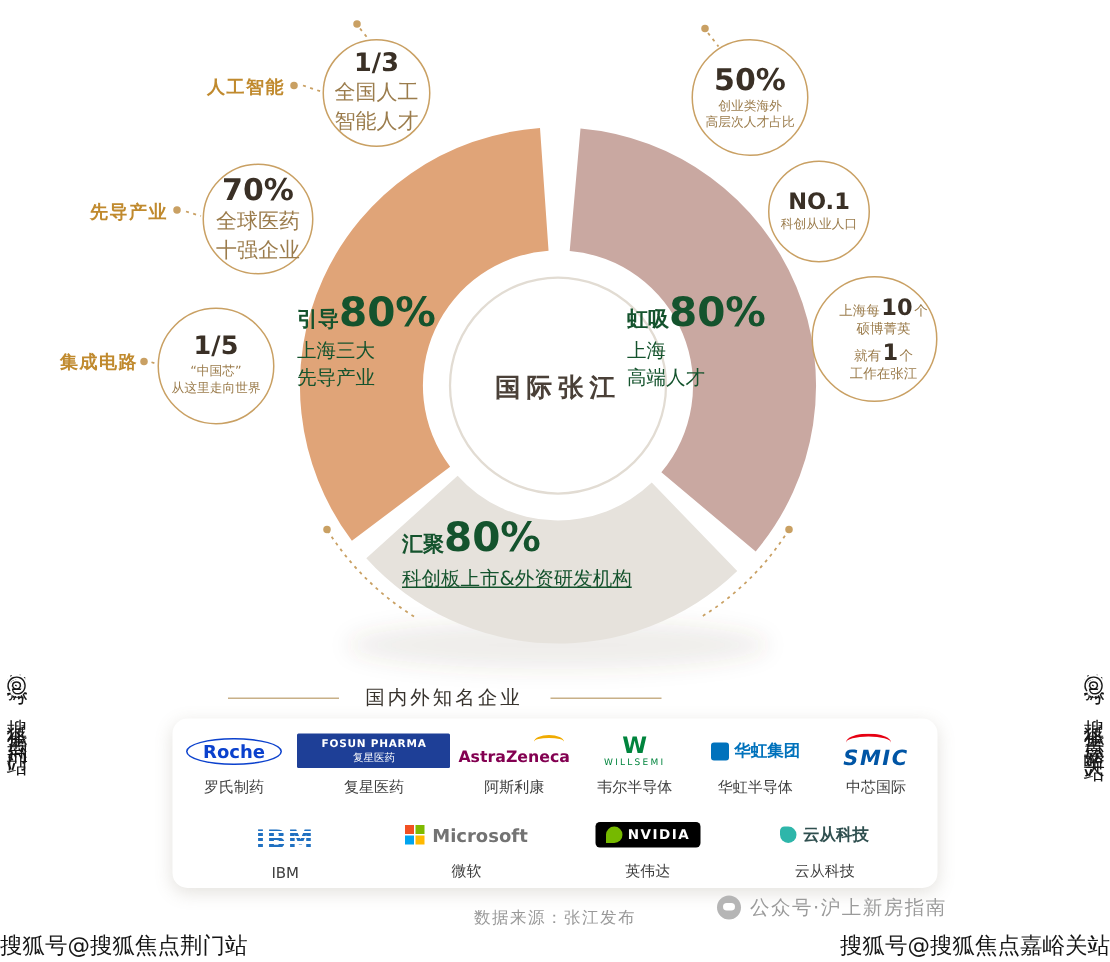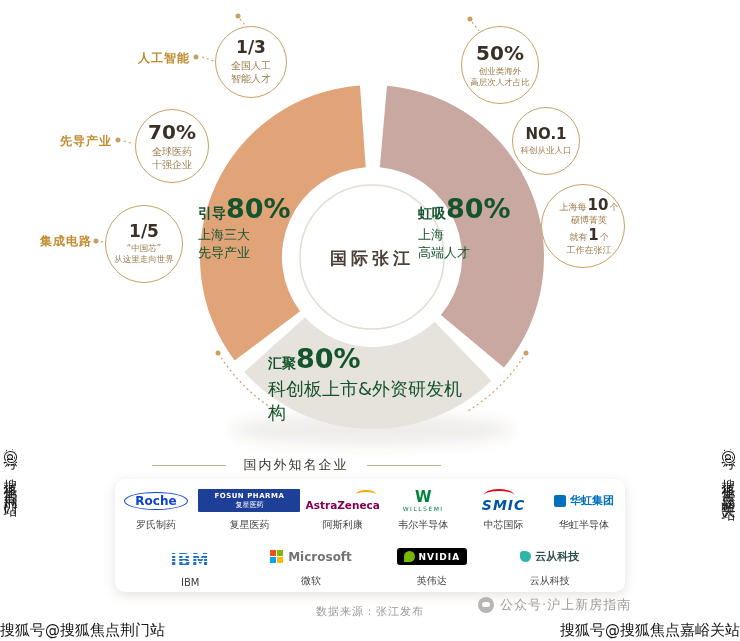--- a/index.html
+++ b/index.html
@@ -7,30 +7,30 @@
         font-family:"DejaVu Sans","Liberation Sans",sans-serif;}
   svg.overlay{position:absolute;left:0;top:0;}
 
   
   .side-label{position:absolute;color:#c08a2e;font-size:12px;font-weight:bold;letter-spacing:1px;white-space:nowrap;}
 
   
   .callout{position:absolute;border:1px solid #c9a063;border-radius:50%;background:#fff;
            display:flex;flex-direction:column;align-items:center;justify-content:center;text-align:center;box-sizing:border-box;}
   .callout .val{font-weight:bold;color:#3a3026;line-height:1.1;}
-  .callout .desc{font-size:10px;color:#9b7c4c;line-height:1.35;margin-top:2px;}
+  .callout .desc{font-size:14px;color:#9b7c4c;line-height:1.35;margin-top:2px;}
   .tline{font-size:9px;color:#9b7c4c;line-height:1.25;margin-left:12px;}
   .tline .num{font-size:15px;font-weight:bold;color:#3a3026;padding:0 1px;}
 
   
   .seg-label{position:absolute;text-align:left;color:#14532d;}
   .seg-label .pre{font-size:14px;font-weight:bold;}
   .seg-label .big{font-size:27px;font-weight:bold;}
   .seg-label .desc{font-size:13px;line-height:1.35;margin-top:2px;}
-  .seg-label .desc-sm{font-size:18px;margin-top:3px;}
+  .seg-label .desc-sm{font-size:13px;margin-top:3px;text-decoration:underline;}
   .center-label{position:absolute;left:312px;top:247px;width:120px;text-align:center;
                 font-size:17px;font-weight:700;color:#4a4038;letter-spacing:4px;}
 
   
   .sec-title{position:absolute;top:456px;left:0;width:592px;display:flex;align-items:center;justify-content:center;gap:18px;}
   .sec-title .hline{width:74px;height:1px;background:#c8b088;}
   .sec-title .ttext{font-size:13px;color:#38332d;letter-spacing:2px;}
   .company-card{position:absolute;left:115px;top:479px;width:510px;height:113px;background:#fff;
                 border-radius:10px;box-shadow:0 3px 12px rgba(120,110,90,.20);}
   .crow1{position:absolute;left:118px;top:487px;width:504px;display:flex;justify-content:space-between;}
@@ -240,35 +240,35 @@
       <div class="logo">
         <div class="ws">
           <span class="ws-mark">W</span>
           <span class="ws-txt">WILLSEMI</span>
         </div>
       </div>
       <div class="cname">韦尔半导体</div>
     </div>
     <div class="ccell">
       <div class="logo">
+        <div class="hh">
+          <span class="hh-icon"></span>
+          <span class="hh-txt">华虹集团</span>
+        </div>
+      </div>
+      <div class="cname">华虹半导体</div>
+    </div>
+    <div class="ccell">
+      <div class="logo">
         <div class="smic">
           <span class="smic-arc"></span>
           <span class="smic-txt">SMIC</span>
         </div>
       </div>
       <div class="cname">中芯国际</div>
-    </div>
-    <div class="ccell">
-      <div class="logo">
-        <div class="hh">
-          <span class="hh-icon"></span>
-          <span class="hh-txt">华虹集团</span>
-        </div>
-      </div>
-      <div class="cname">华虹半导体</div>
     </div>
   </div>
 
   <div class="crow2">
     <div class="ccell">
       <div class="logo">
         <div class="ibm">
           <span class="txt">IBM</span>
           <span class="stripes"></span>
         </div>

